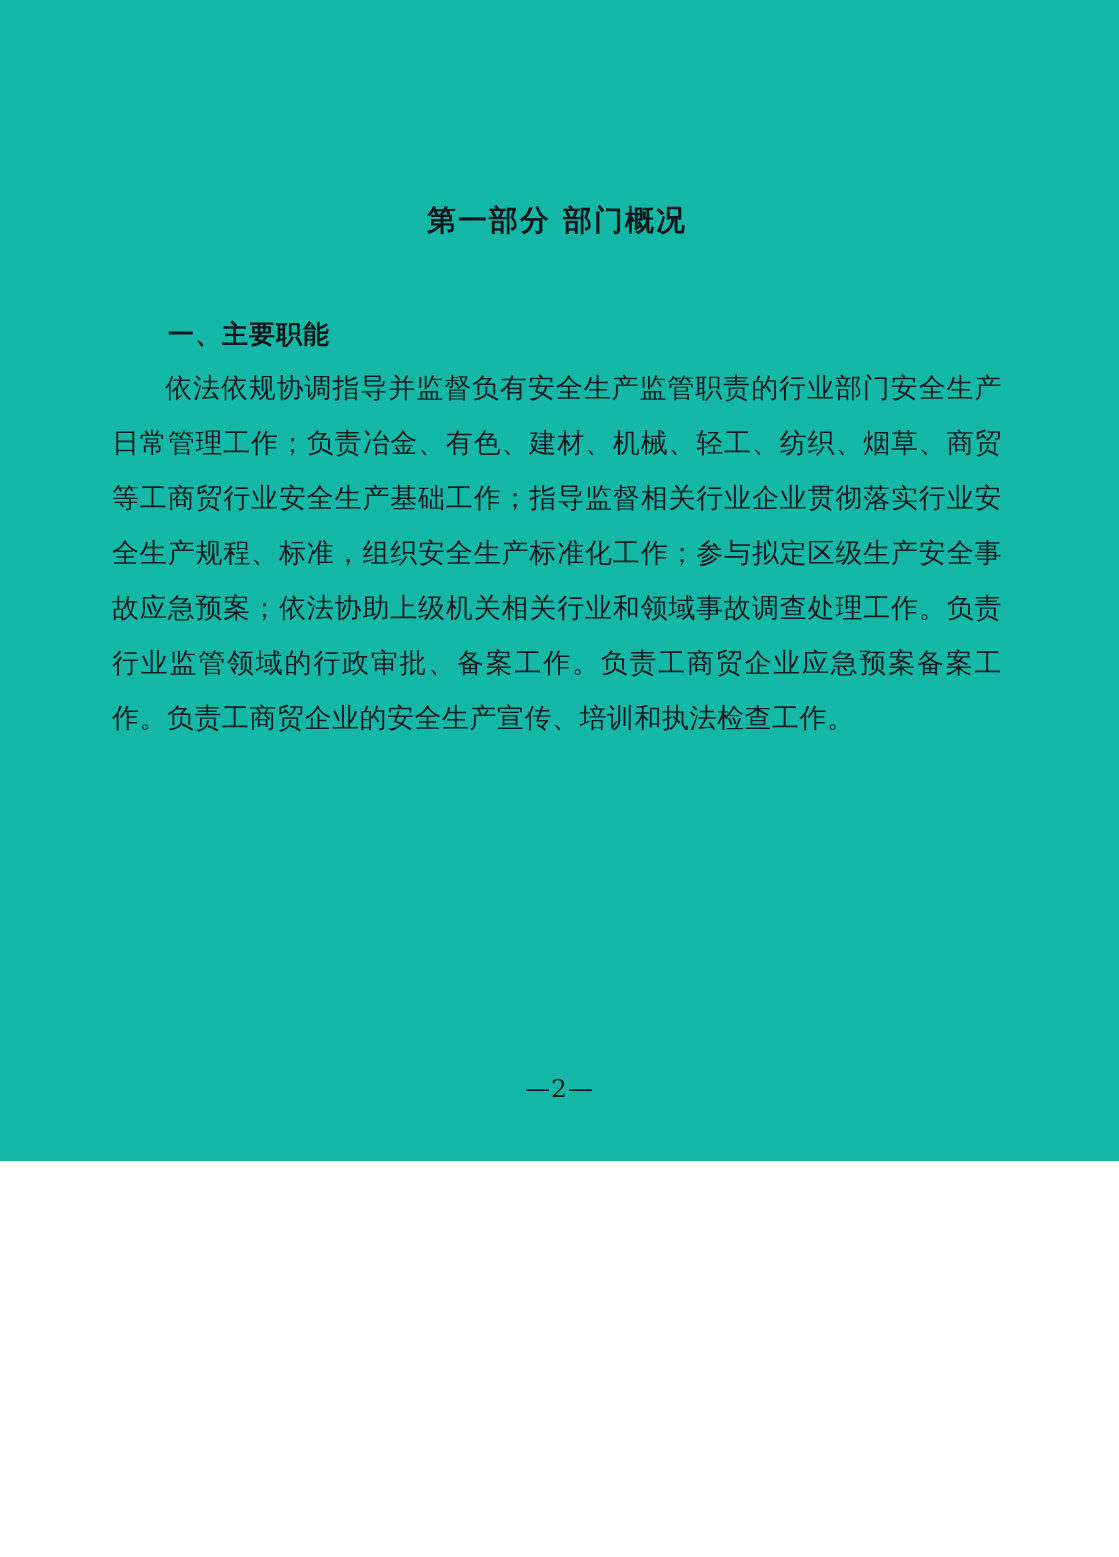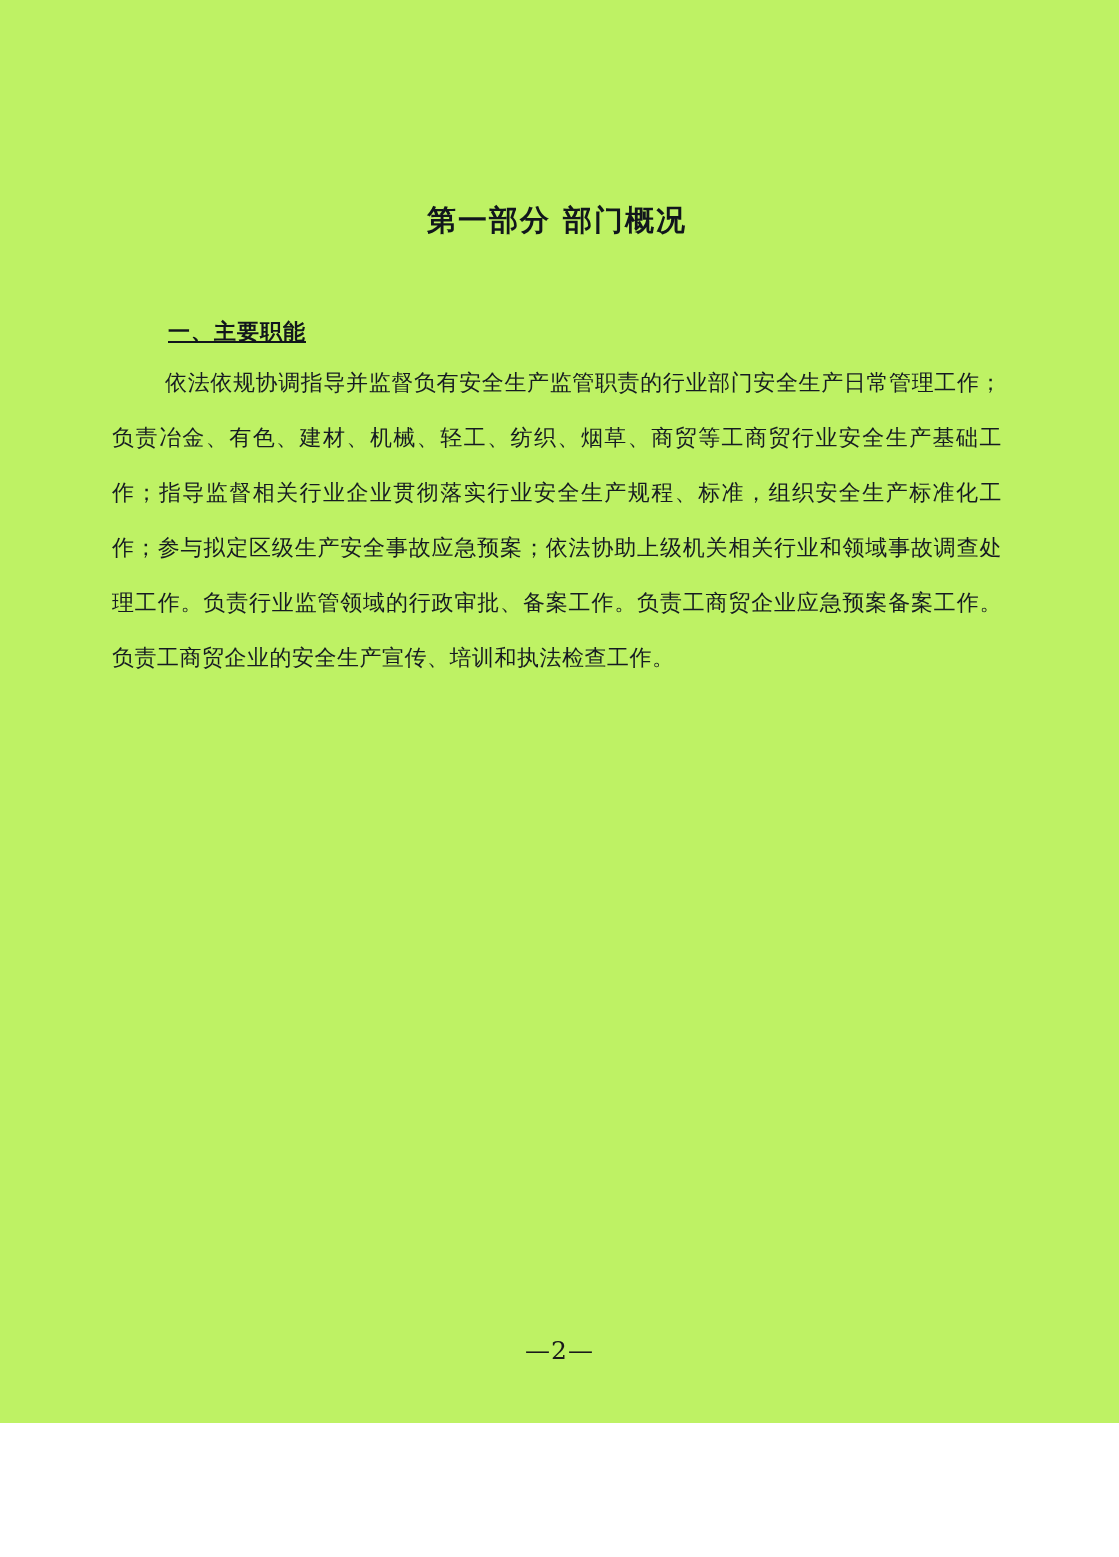--- a/index.html
+++ b/index.html
@@ -7,54 +7,53 @@
     padding: 0;
     background: #ffffff;
   }
   body {
     font-family: "DejaVu Serif", "Liberation Serif", serif;
     color: #1a1a1a;
   }
   .page {
     position: relative;
     width: 1119px;
-    height: 1423px;
+    height: 1161px;
     margin: 0 auto;
-    background: #bef264;
+    background: #14b8a6;
     overflow: hidden;
     box-sizing: border-box;
   }
   .content {
     position: absolute;
     left: 112px;
     top: 0;
     width: 890px;
   }
   .doc-title {
     text-align: center;
     font-size: 29px;
     font-weight: 700;
     letter-spacing: 2px;
     margin-top: 200px;
     margin-bottom: 0;
     line-height: 1.4;
     color: #11161c;
   }
   .section-heading {
-    font-size: 22px;
+    font-size: 26px;
     font-weight: 700;
     letter-spacing: 1px;
     margin-top: 76px;
     margin-bottom: 0;
     text-indent: 56px;
     color: #11161c;
-    text-decoration: underline;
   }
   .para {
-    font-size: 22px;
+    font-size: 27px;
     line-height: 55px;
     text-align: justify;
     text-justify: inter-ideograph;
     text-indent: 53px;
     margin: 0;
     letter-spacing: 0.5px;
     color: #161b22;
   }
   .para.first {
     margin-top: 8px;

